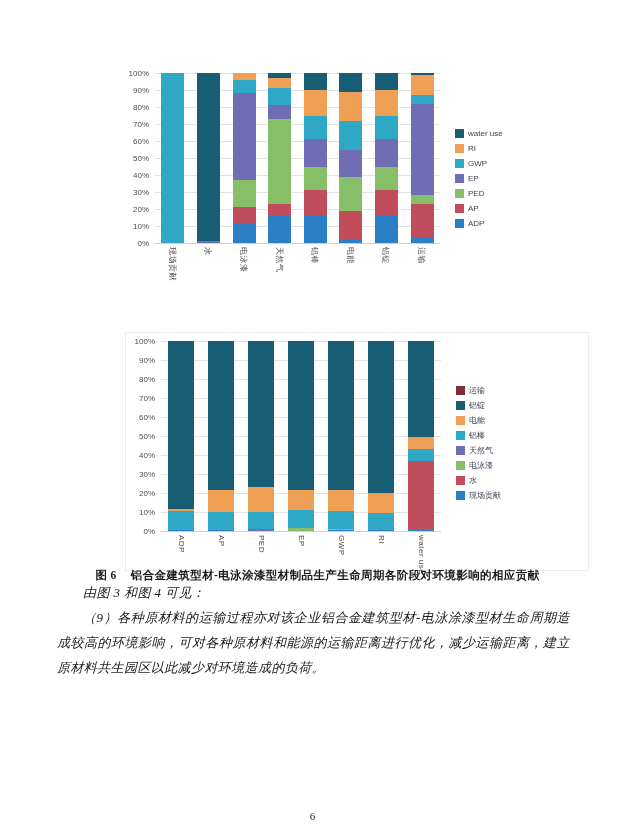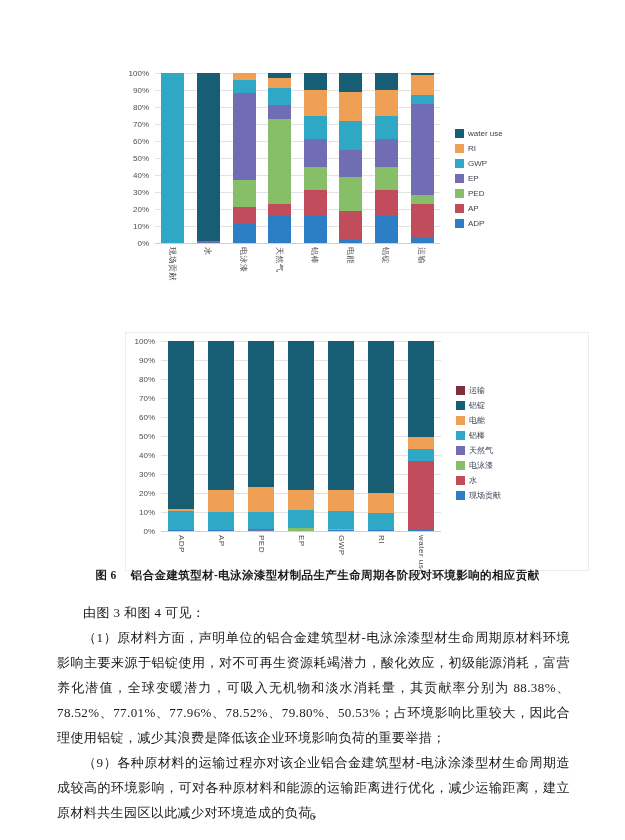--- a/index.html
+++ b/index.html
@@ -266,21 +266,20 @@
         </div>
         <div class="lgrow">
           <span class="sw" style="background: rgb(44, 127, 196);"></span>
           <span class="lglab">现场贡献</span>
         </div>
       </div>
     </div>
 
   <p class="caption" style="top:567px;"><span class="cap-label">图 6</span><span>铝合金建筑型材-电泳涂漆型材制品生产生命周期各阶段对环境影响的相应贡献</span></p>
 
-  <div class="bodytext" style="top:600px;">
+  <div class="bodytext" style="top:580px;font-style:italic;">
     <p>由图 3 和图 4 可见：</p>
-    <p>（1）原材料方面，声明单位的铝合金建筑型材-电泳涂漆型材生命周期原材料环境影响主要来源于铝锭使用，对不可再生资源耗竭潜力，酸化效应，初级能源消耗，富营养化潜值，全球变暖潜力，可吸入无机物和淡水消耗量，其贡献率分别为 88.38%、78.52%、77.01%、77.96%、78.52%、79.80%、50.53%；占环境影响比重较大，因此合理使用铝锭，减少其浪费是降低该企业环境影响负荷的重要举措；</p>
     <p>（9）各种原材料的运输过程亦对该企业铝合金建筑型材-电泳涂漆型材生命周期造成较高的环境影响，可对各种原材料和能源的运输距离进行优化，减少运输距离，建立原材料共生园区以此减少对环境造成的负荷。</p>
   </div>
 
   <div class="pageno" style="top:810px;">6</div>
 
 </div>
 
 </body></html>

